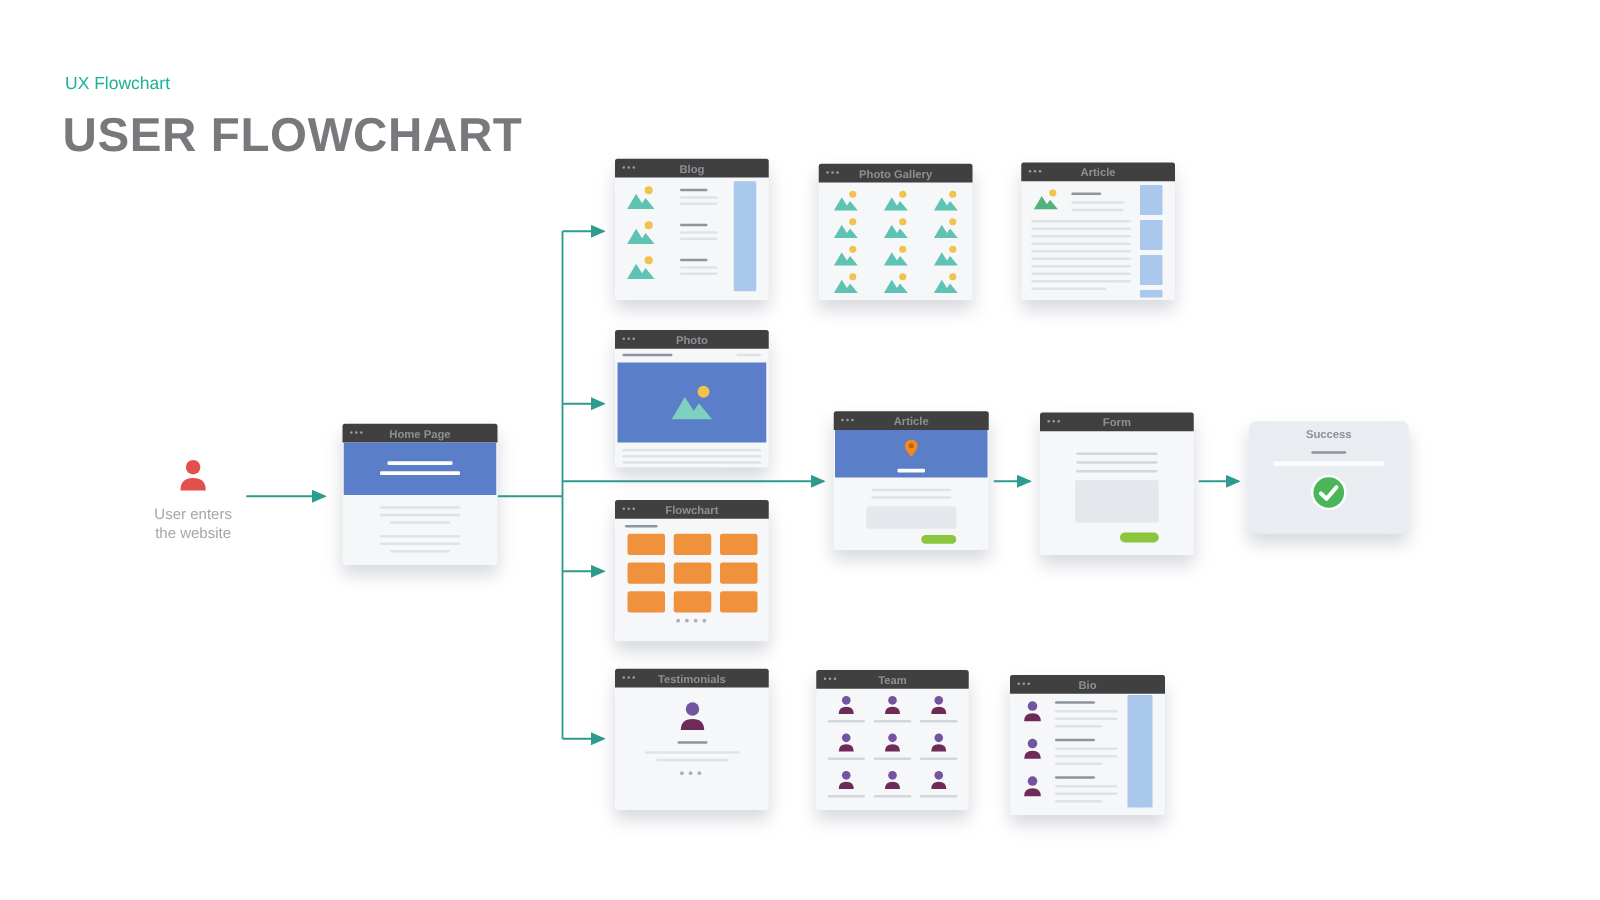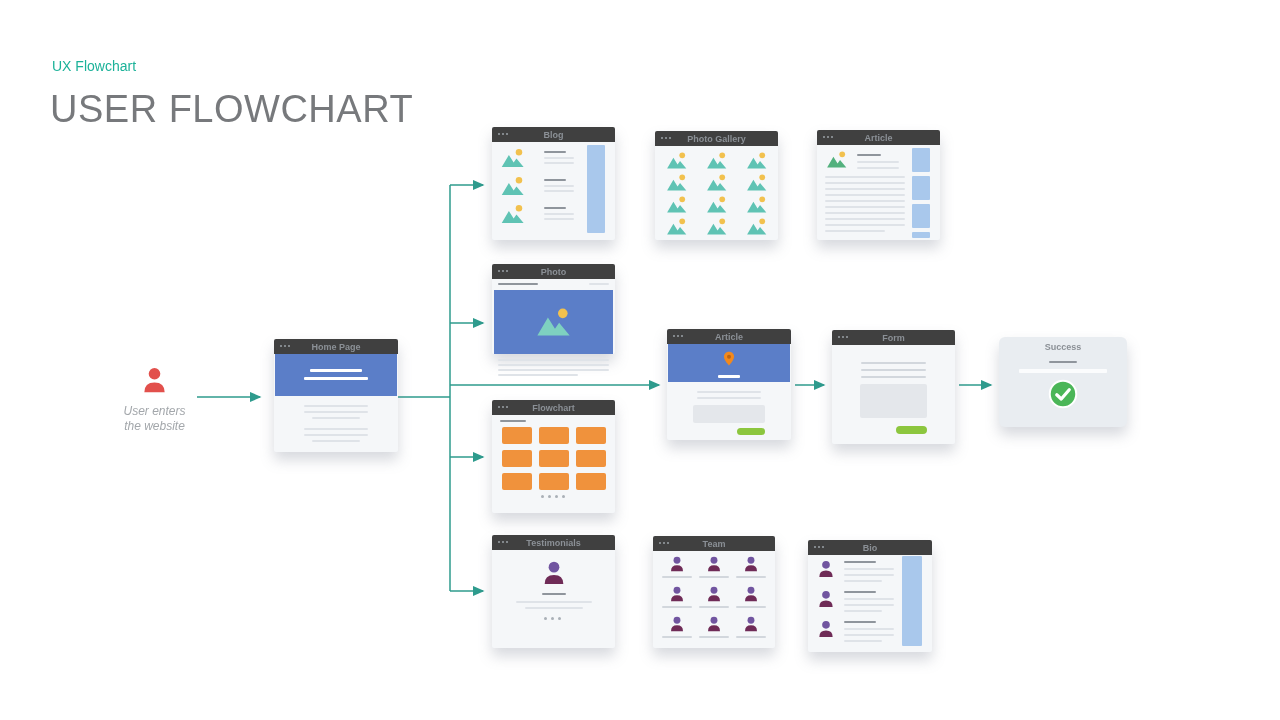--- a/index.html
+++ b/index.html
@@ -5,21 +5,21 @@
   html,body{margin:0;padding:0;}
   body{
     width:1280px;height:720px;position:relative;overflow:hidden;
     background:#ffffff;font-family:"Liberation Sans",sans-serif;
   }
   .eyebrow{
     position:absolute;left:52px;top:58px;font-size:14px;font-weight:400;
     color:var(--accent_teal,#1cb299);
   }
   .main-title{
-    position:absolute;left:50px;top:88px;font-size:38px;font-weight:400;
+    position:absolute;left:50px;top:88px;font-size:38px;font-weight:700;
     color:var(--title_gray,#77797c);letter-spacing:.5px;
   }
   .flow{position:absolute;left:0;top:0;width:1280px;height:720px;pointer-events:none;}
   .flow line{stroke:var(--connector,#2e9b8d);stroke-width:1.5;}
   .flow marker path{fill:var(--connector,#2e9b8d);}
   
   .card{
     position:absolute;background:#f5f7f9;border-radius:2px;
     box-shadow:0 8px 14px rgba(110,120,135,.28);
   }
@@ -45,21 +45,21 @@
   .pager{position:absolute;display:flex;gap:4px;}
   .pager i{width:3px;height:3px;border-radius:50%;background:#aab0b7;display:block;}
   .icon{position:absolute;display:block;line-height:0;}
   .icon svg{width:100%;height:100%;display:block;}
   .img-teal{color:var(--image_teal,#5fc3b4);}
   .img-green{color:var(--image_green,#53b17e);}
   .img-light{color:#7ed1c0;}
   .user-figure{color:var(--user_red,#e2504c);}
   .entry-label{
     position:absolute;left:92px;top:404px;width:125px;text-align:center;
-    font-size:12px;line-height:15px;color:#a3a7ab;font-style:italic;
+    font-size:12px;line-height:15px;color:#a3a7ab;
   }
   
   .card-plain{
     position:absolute;background:#e9edf1;border-radius:6px;
     box-shadow:0 8px 14px rgba(110,120,135,.28);
   }
   .plain-title{position:absolute;left:0;right:0;top:5px;text-align:center;font-size:9px;font-weight:700;color:#8b9096;}
 </style>
 </head>
 <body>
@@ -273,21 +273,21 @@
   <div class="ln" style="left:8px;top:82px;width:80px"></div>
   <div class="ln" style="left:8px;top:88px;width:80px"></div>
   <div class="ln" style="left:8px;top:94px;width:80px"></div>
   <div class="ln" style="left:8px;top:100px;width:60px"></div>
   <div class="sidebar" style="left:95px;top:18px;width:18px;height:24px"></div>
   <div class="sidebar" style="left:95px;top:46px;width:18px;height:24px"></div>
   <div class="sidebar" style="left:95px;top:74px;width:18px;height:24px"></div>
   <div class="sidebar" style="left:95px;top:102px;width:18px;height:6px"></div>
 </div>
 
-<div class="card" style="left:492px;top:264px;width:123px;height:90px">
+<div class="card" style="left:492px;top:264px;width:123px;height:110px">
   <div class="card-hd">
     <span class="dots">
         <i></i>
         <i></i>
         <i></i>
       </span>
     <span class="card-title">Photo</span>
   </div>
   <div class="ln dk" style="left:6px;top:19px;width:40px"></div>
   <div class="ln" style="left:97px;top:19px;width:20px"></div>

